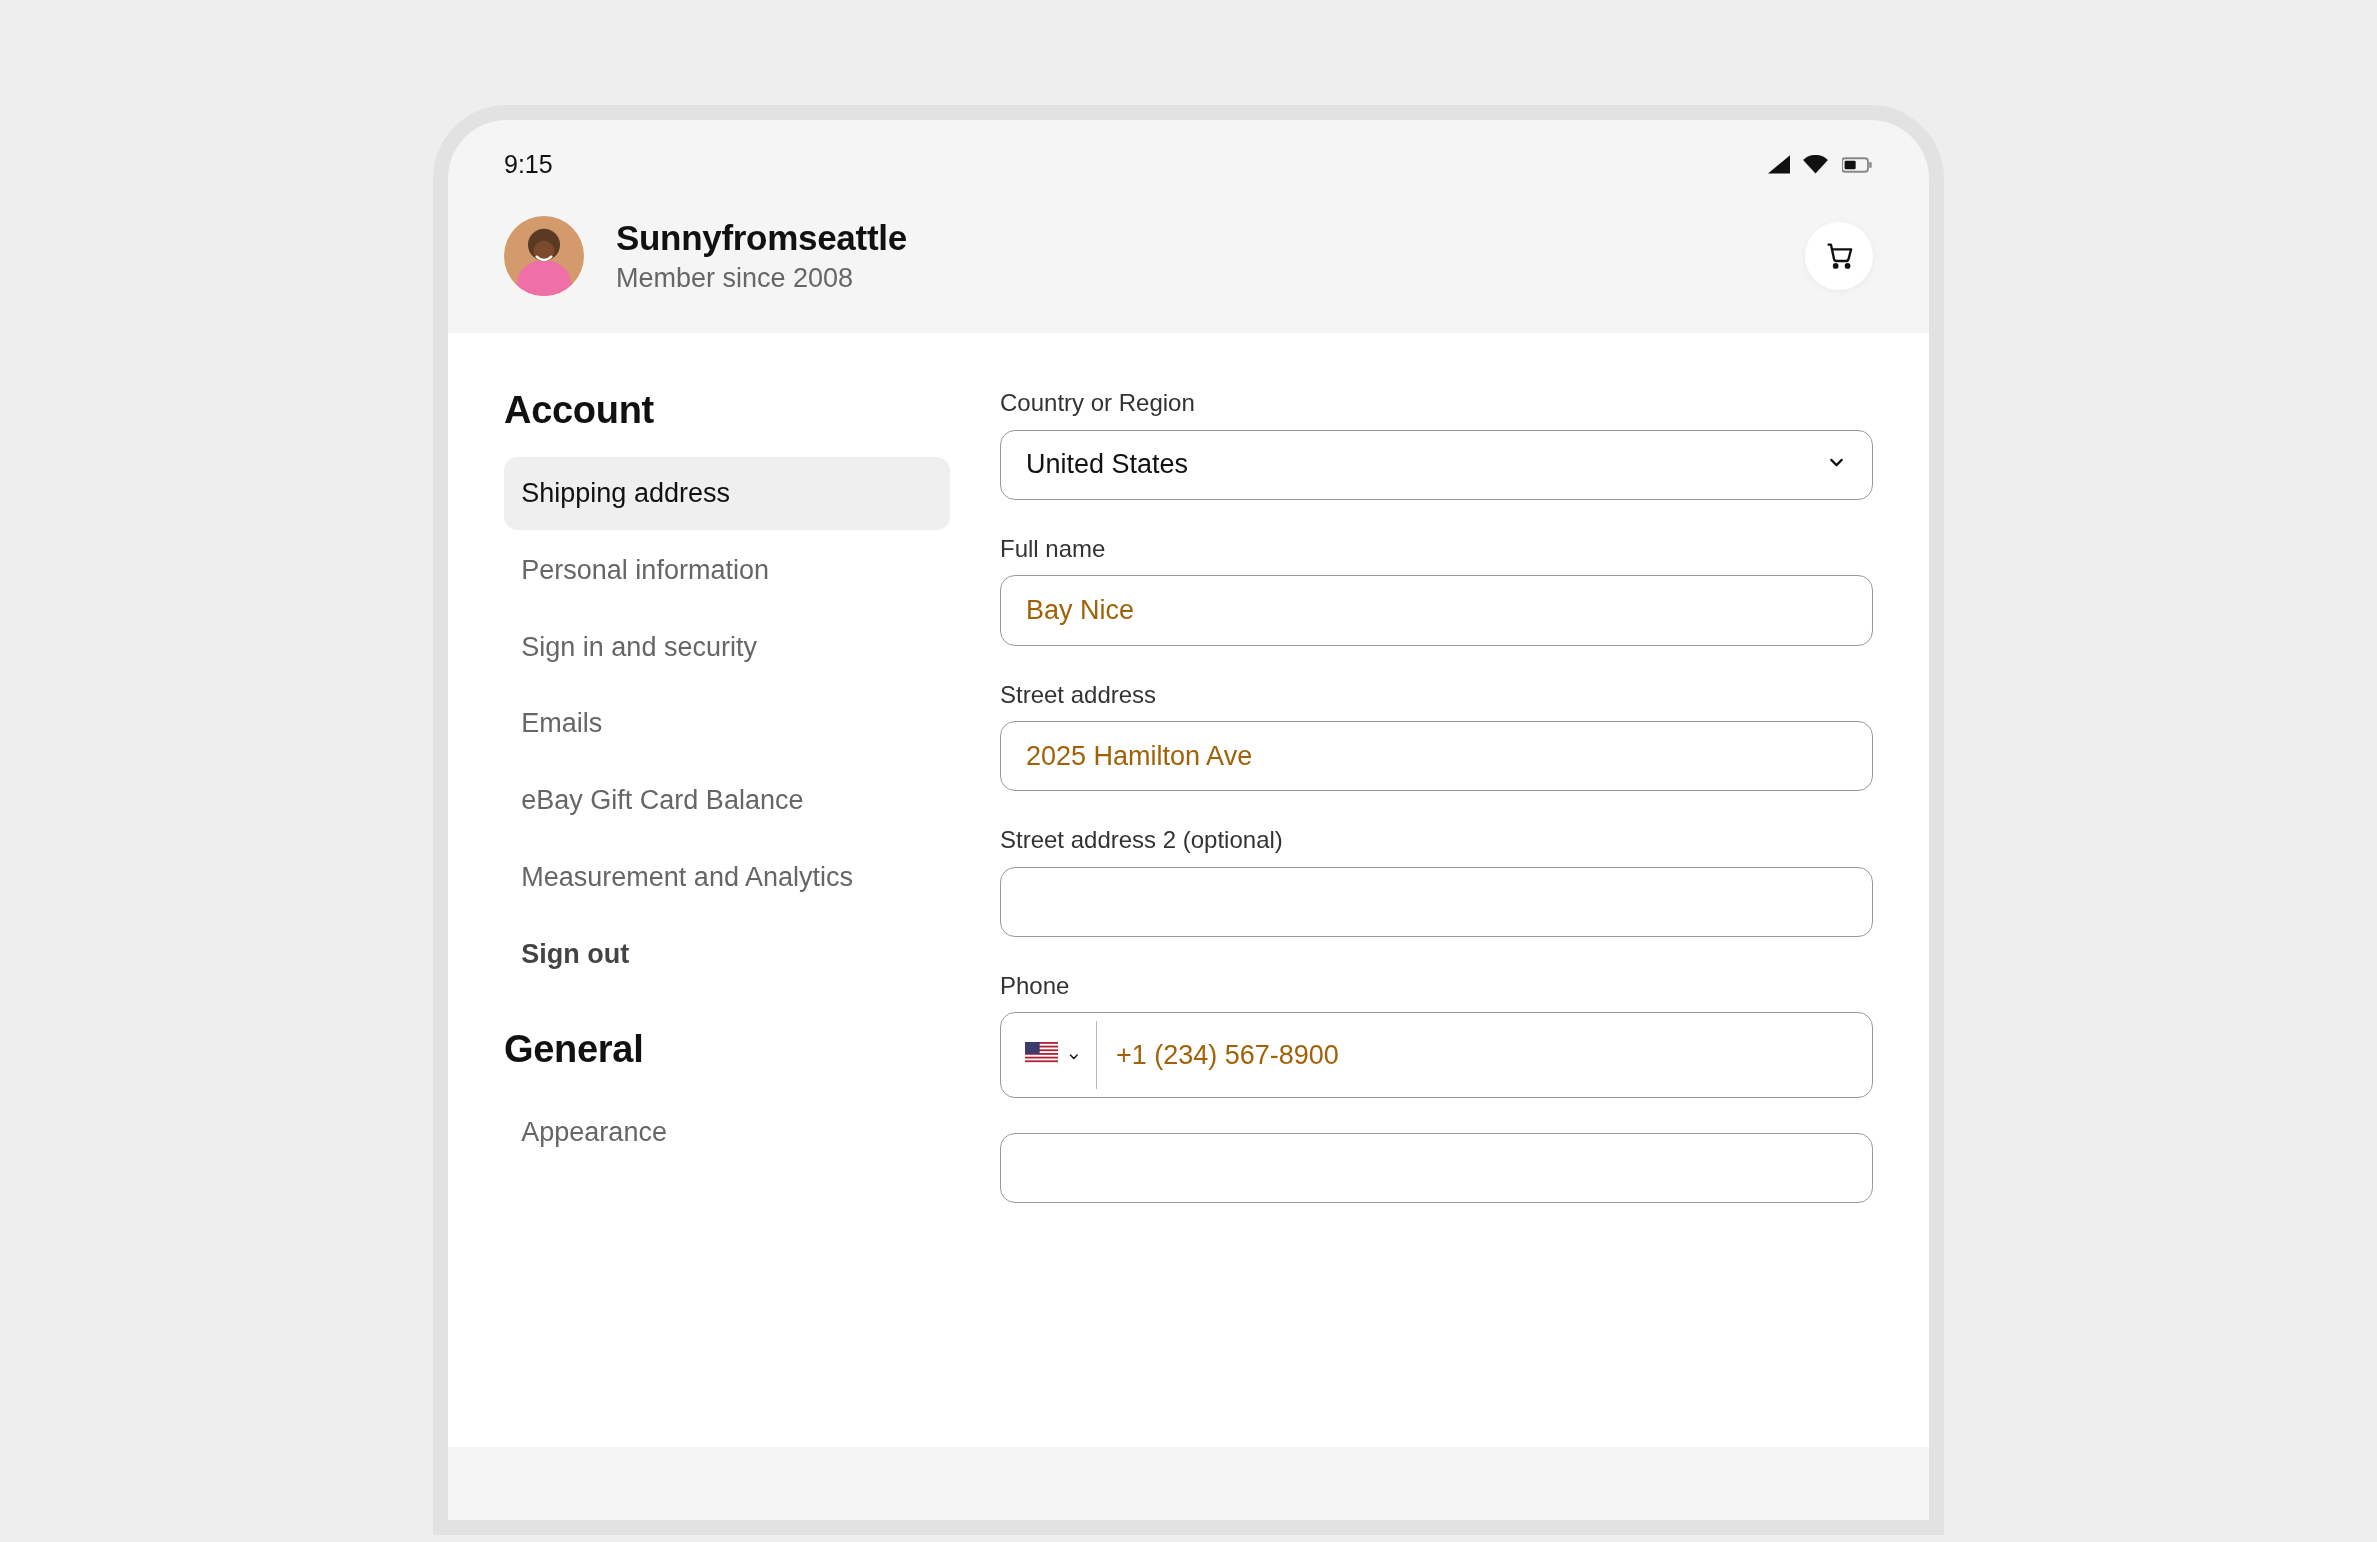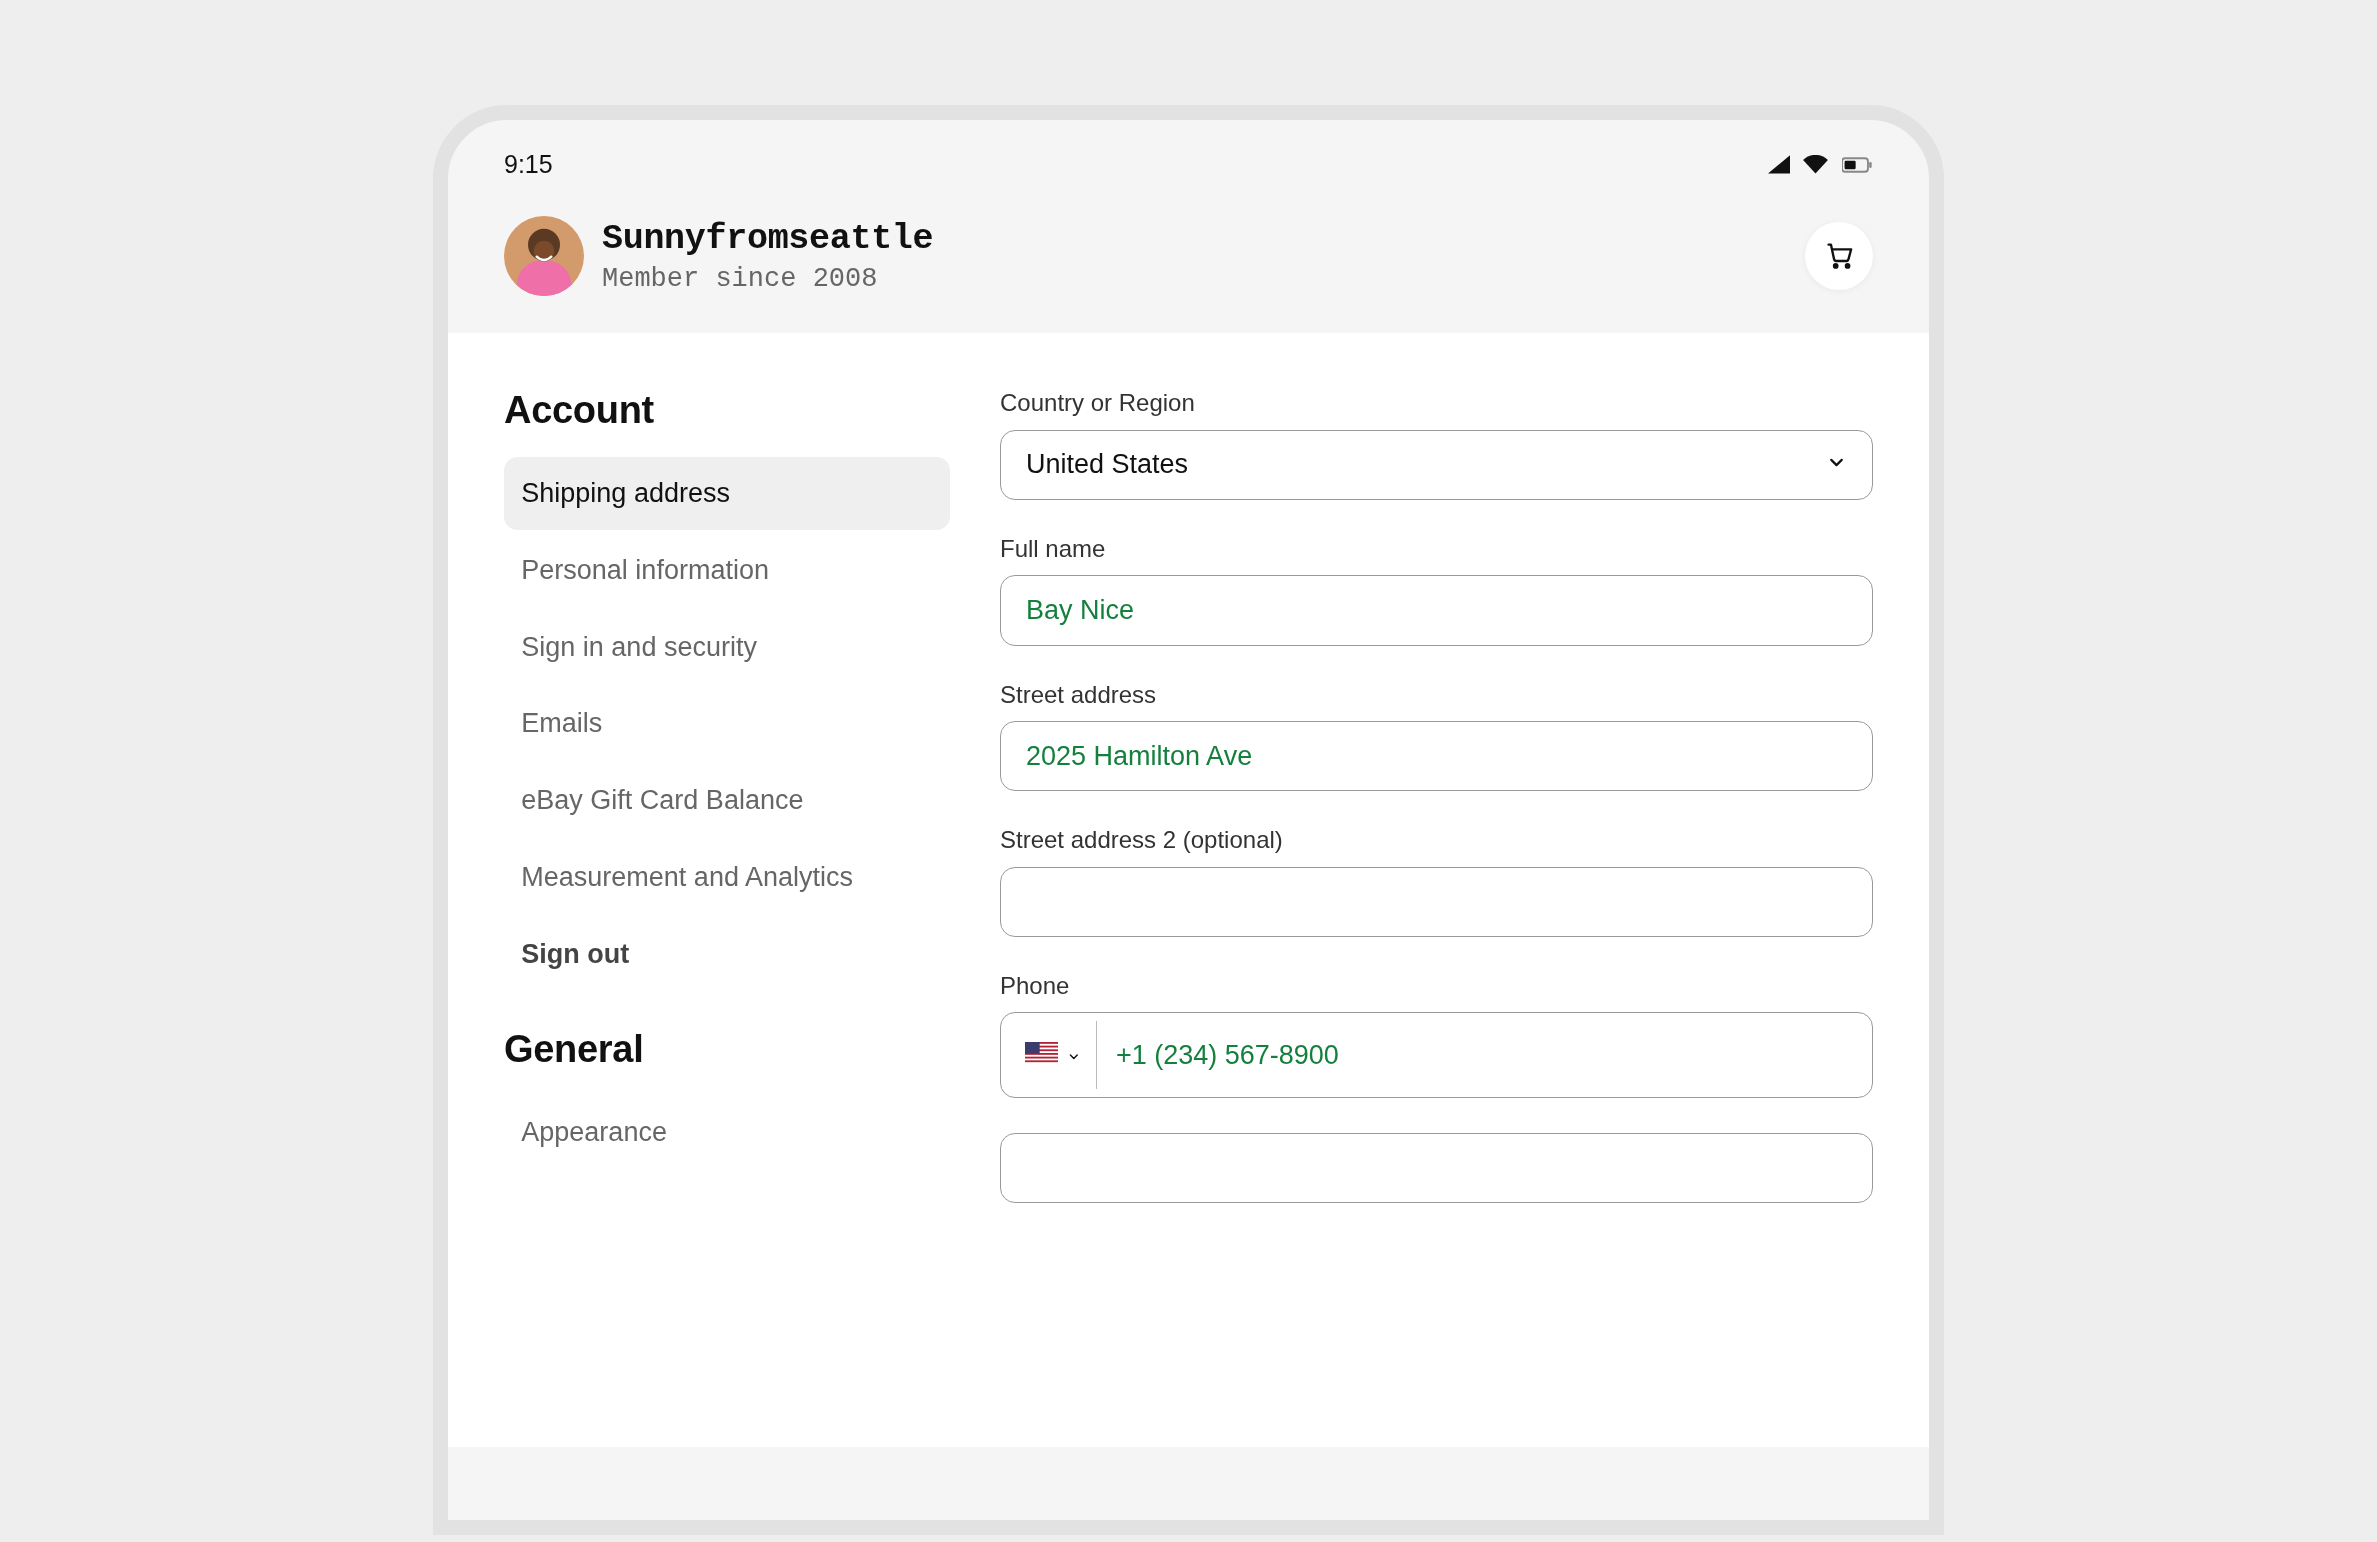--- a/index.html
+++ b/index.html
@@ -49,21 +49,21 @@
     align-items: center;
     padding: 12.4px 56px 37px 56px;
   }
   .avatar {
     width: 80px; height: 80px; border-radius: 50%;
     flex: 0 0 auto;
     overflow: hidden;
     position: relative;
   }
   .avatar svg { width: 100%; height: 100%; display: block; }
-  .user-meta { margin-left: 18px; flex: 1 1 auto; font-family: Liberation Mono, monospace; }
+  .user-meta { margin-left: 32px; flex: 1 1 auto; }
   .username { font-size: 35px; font-weight: 700; letter-spacing: -0.3px; }
   .member-since { font-size: 27px; color: #666; margin-top: 5px; }
   .cart-btn {
     width: 68px; height: 68px; border-radius: 50%;
     background: #fff; display:flex; align-items:center; justify-content:center;
     box-shadow: 0 1.2px 7.4px rgba(0,0,0,0.05);
   }
 
   
   .body {
@@ -109,21 +109,21 @@
     border-radius: 15px;
     background: #fff;
     font-size: 27px;
     color: #111;
     padding: 18.6px 25px;
     display: flex;
     align-items: flex-end;
   }
   .control input, .phone-wrap input {
     border: none; outline: none; width: 100%;
-    font-size: 27px; font-family: inherit; color: #15803d;
+    font-size: 27px; font-family: inherit; color: #a16207;
     background: transparent;
   }
   .select { justify-content: space-between; cursor: pointer; }
   .chevron { margin-left: auto; }
 
   .phone-wrap { padding: 8px; }
   .phone-flag {
     display:flex; align-items:center; gap: 8.7px;
     padding: 18.6px 16px;
     border-right: 1.2px solid #bbb;

